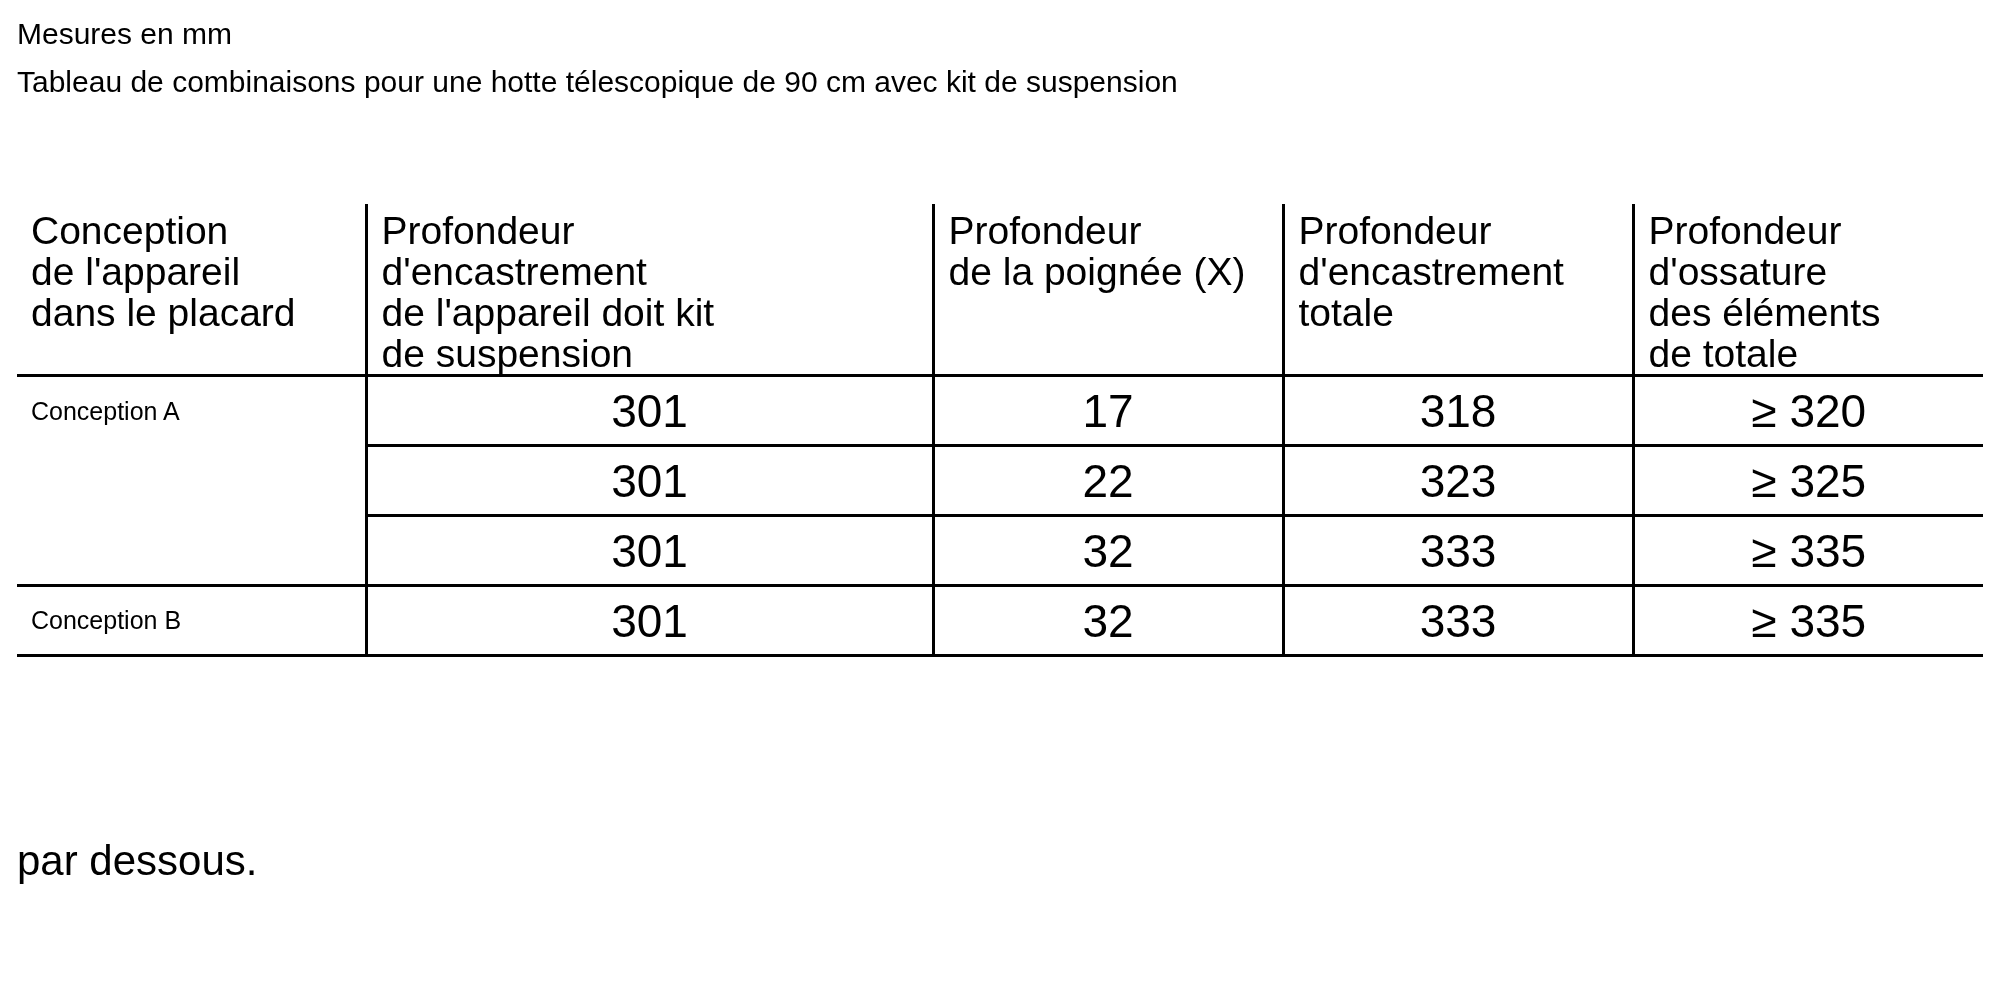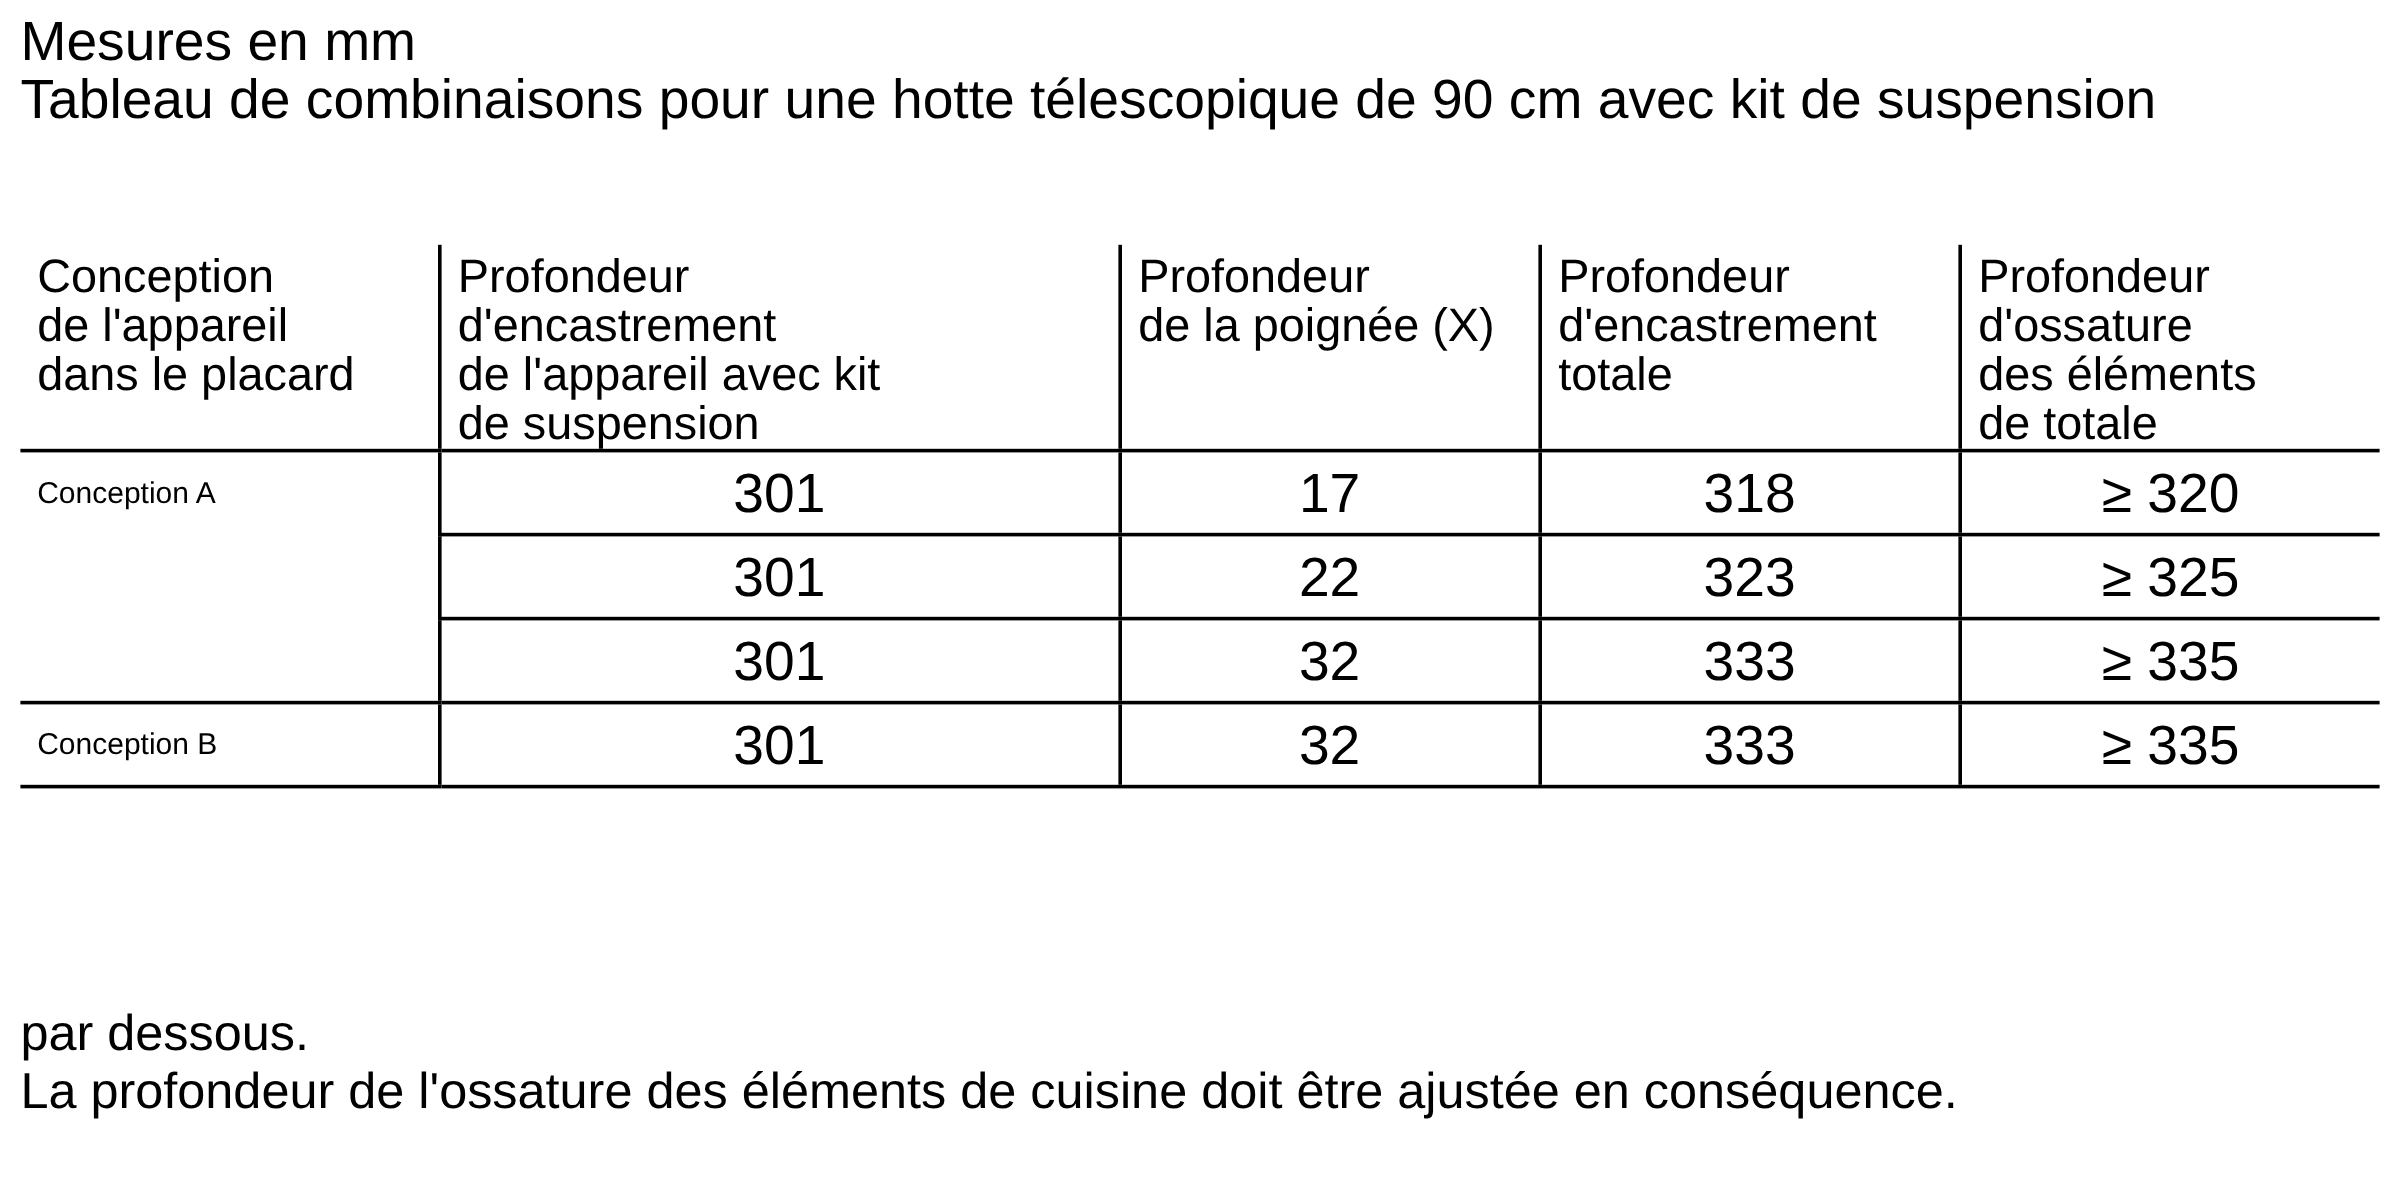--- a/index.html
+++ b/index.html
@@ -12,21 +12,21 @@
     height: 1000px;
     position: relative;
     overflow: hidden;
     font-family: "Liberation Sans", sans-serif;
     color: #000000;
   }
   .title-block {
     position: absolute;
     left: 17px;
     top: 10px;
-    font-size: 46px;
+    font-size: 30px;
     line-height: 48px;
   }
   .title-line {
     display: block;
     white-space: nowrap;
   }
   .table-wrap {
     position: absolute;
     left: 17px;
     top: 204px;
@@ -112,21 +112,21 @@
     <thead>
       <tr>
         <th>
           <span class="hdr-line">Conception</span>
           <span class="hdr-line">de l'appareil</span>
           <span class="hdr-line">dans le placard</span>
         </th>
         <th>
           <span class="hdr-line">Profondeur</span>
           <span class="hdr-line">d'encastrement</span>
-          <span class="hdr-line">de l'appareil avec kit</span>
+          <span class="hdr-line">de l'appareil doit kit</span>
           <span class="hdr-line">de suspension</span>
         </th>
         <th>
           <span class="hdr-line">Profondeur</span>
           <span class="hdr-line">de la poignée (X)</span>
         </th>
         <th>
           <span class="hdr-line">Profondeur</span>
           <span class="hdr-line">d'encastrement</span>
           <span class="hdr-line">totale</span>
@@ -165,14 +165,13 @@
         <td>32</td>
         <td>333</td>
         <td>≥ 335</td>
       </tr>
     </tbody>
   </table>
 </div>
 
 <div class="notes">
   <span class="note-line">par dessous.</span>
-  <span class="note-line">La profondeur de l'ossature des éléments de cuisine doit être ajustée en conséquence.</span>
 </div>
 
 </body></html>

